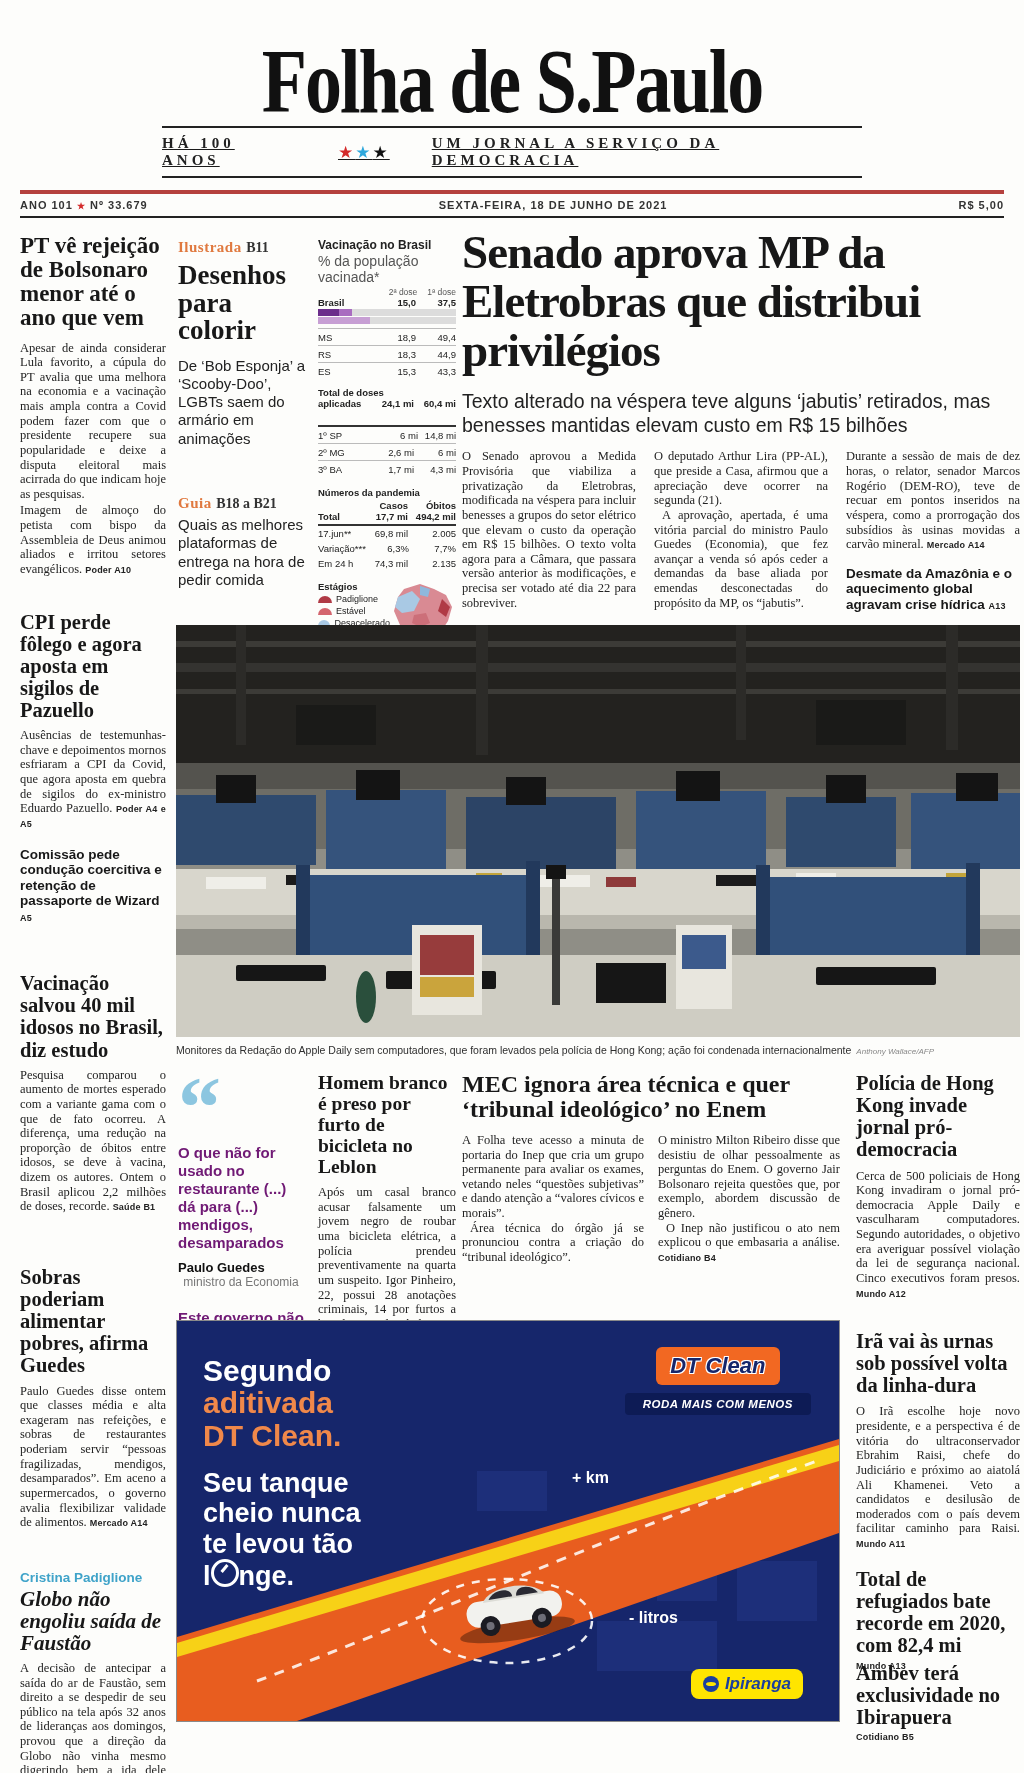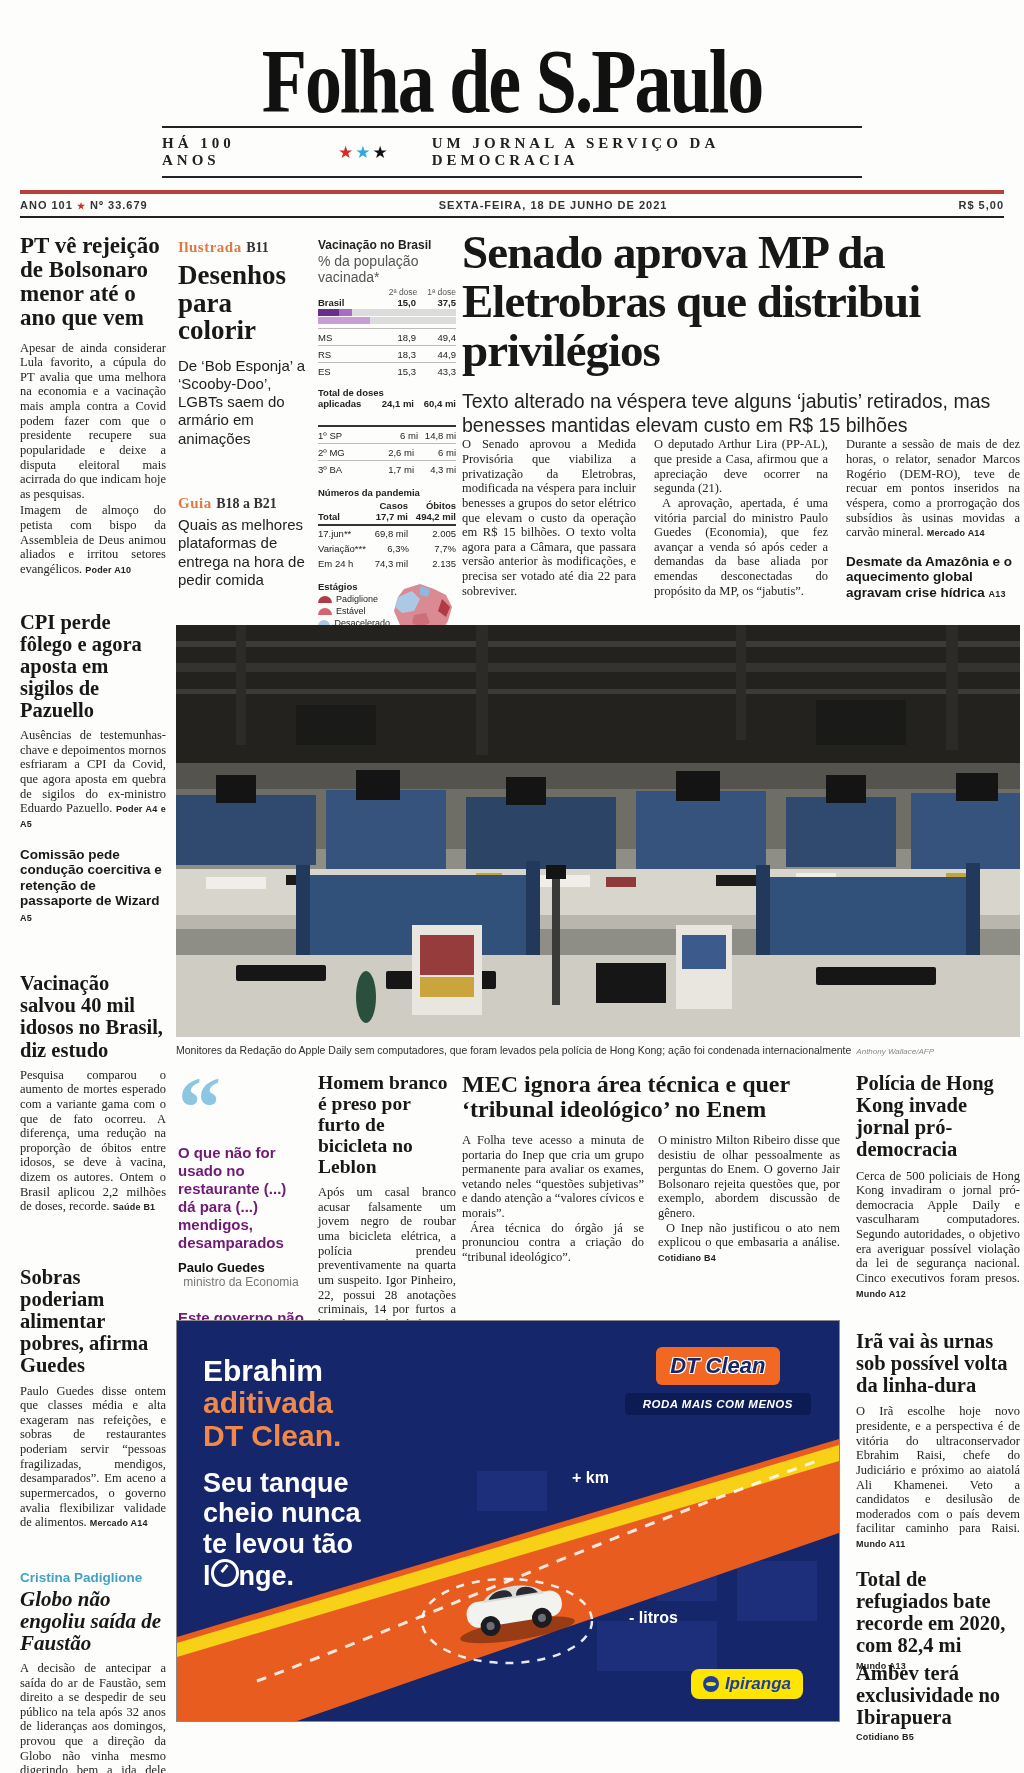--- a/index.html
+++ b/index.html
@@ -4,21 +4,21 @@
 <style>
   html,body{margin:0;padding:0;background:#e8e8e8;}
   .page{position:relative;width:1024px;height:1773px;background:#fdfdfb;margin:0 auto;overflow:hidden;
         font-family:"Liberation Sans",sans-serif;color:#1a1a1a;}
   .abs{position:absolute;}
   .jt{text-align:justify;}
   
   .logo{font-family:"Liberation Serif",serif;font-weight:bold;font-size:74px;letter-spacing:-2px;
         transform:scaleY(1.22);transform-origin:top;white-space:nowrap;color:#111;}
   .tagband{border-top:2px solid #222;border-bottom:2px solid #222;display:flex;align-items:center;
-           justify-content:center;gap:42px;padding:7px 0;}
+           justify-content:center;gap:42px;padding:7px 0;text-decoration:underline;}
   .tagtext{font-family:"Liberation Serif",serif;font-weight:bold;font-size:15px;letter-spacing:4px;color:#222;}
   .stars{font-size:17px;letter-spacing:2px;}
   .redrule{height:4px;background:#b5413e;}
   .dateline{display:flex;justify-content:space-between;align-items:center;font-size:11px;font-weight:bold;
             letter-spacing:1px;color:#333;}
   .blackrule{height:2px;background:#222;}
   
   .h-xl{font-family:"Liberation Serif",serif;font-weight:bold;font-size:47px;line-height:1.04;
         letter-spacing:-1px;color:#181818;}
   .h-l{font-family:"Liberation Serif",serif;font-weight:bold;font-size:23px;line-height:1.05;color:#181818;}
@@ -267,21 +267,21 @@
         <path d="M30 60 L38 62 L33 72 L27 66 Z" fill="#c05560"></path>
         <path d="M24 34 L36 32 L40 42 L30 46 L22 42 Z" fill="#cc6f79"></path>
       </svg>
     </div>
     <div style="font-size:7.5px;color:#666;margin-top:6px;line-height:1.25;">Dados das 20h de 17.jun *Acima de 18 anos **Média móvel de 7 dias ***Em relação a 14 dias</div>
   </div>
 
   <div class="abs" style="left:462px;top:228px;width:558px;">
     <div class="h-xl">Senado aprova MP da Eletrobras que distribui privilégios</div>
     <div class="subhead" style="margin-top:14px;">Texto alterado na véspera teve alguns ‘jabutis’ retirados, mas benesses mantidas elevam custo em R$ 15 bilhões</div>
-    <div style="display:flex;gap:18px;">
+    <div style="display:flex;gap:18px;margin-top:12px;">
       <p class="body-s jt" style="flex:1;margin:0;">O Senado aprovou a Medida Provisória que viabiliza a privatização da Eletrobras, modificada na véspera para incluir benesses a grupos do setor elétrico que elevam o custo da operação em R$ 15 bilhões. O texto volta agora para a Câmara, que passara versão anterior às modificações, e precisa ser votado até dia 22 para sobreviver.</p>
       <div style="flex:1;">
         <p class="body-s jt" style="margin:0;">O deputado Arthur Lira (PP-AL), que preside a Casa, afirmou que a apreciação deve ocorrer na segunda (21).</p>
         <p class="body-s jt" style="margin:0;text-indent:8px;">A aprovação, apertada, é uma vitória parcial do ministro Paulo Guedes (Economia), que fez avançar a venda só após ceder a demandas da base aliada por emendas desconectadas do propósito da MP, os “jabutis”.</p>
       </div>
       <div style="flex:1;">
         <p class="body-s jt" style="margin:0;"><span>Durante a sessão de mais de dez horas, o relator, senador Marcos Rogério (DEM-RO), teve de recuar em pontos inseridos na véspera, como a prorrogação dos subsídios às usinas movidas a carvão mineral.</span>
           <span class="kick">Mercado A14</span></p>
         <p class="brief-b" style="margin:14px 0 0;"><span>Desmate da Amazônia e o aquecimento global agravam crise hídrica</span>
           <span class="kick">A13</span></p>
@@ -424,21 +424,21 @@
         <path d="M18 20 C 26 4, 70 4, 80 20 Z" fill="#dcdcd6"></path>
         <path d="M24 18 C 30 8, 48 8, 48 18 Z" fill="#2a2a33"></path>
         <path d="M52 18 C 52 8, 68 8, 74 18 Z" fill="#2a2a33"></path>
         <circle cx="22" cy="44" r="10" fill="#1b1b22"></circle>
           <circle cx="22" cy="44" r="4" fill="#6e6e78"></circle>
         <circle cx="74" cy="44" r="10" fill="#1b1b22"></circle>
           <circle cx="74" cy="44" r="4" fill="#6e6e78"></circle>
       </g>
     </svg>
     <div class="abs" style="left:26px;top:34px;">
-      <div class="ad-line-w">Ebrahim</div>
+      <div class="ad-line-w">Segundo</div>
       <div class="ad-line-o">aditivada</div>
       <div class="ad-line-o">DT Clean.</div>
       <div class="ad-tank" style="margin-top:16px;">
         <div>Seu tanque</div>
         <div>cheio nunca</div>
         <div>te levou tão</div>
         <div><span>l</span><span class="gauge"></span><span>nge.</span></div>
       </div>
     </div>
     <div class="abs" style="right:28px;top:26px;text-align:center;">

